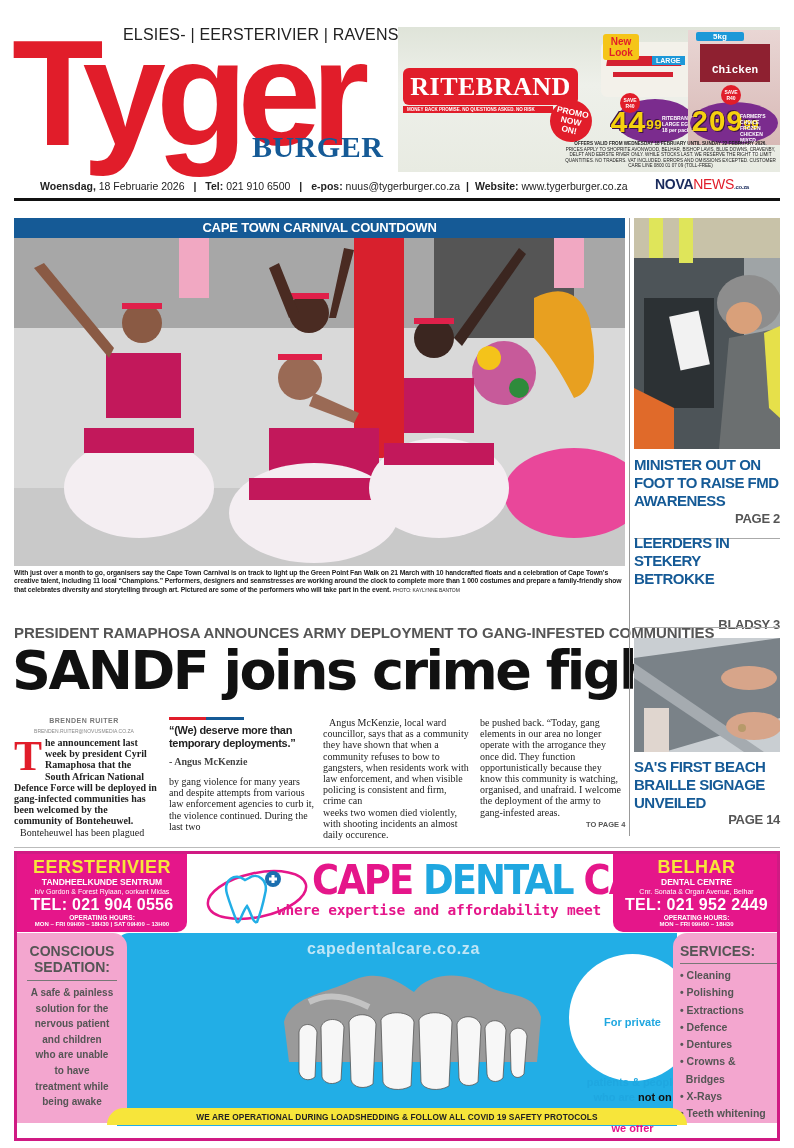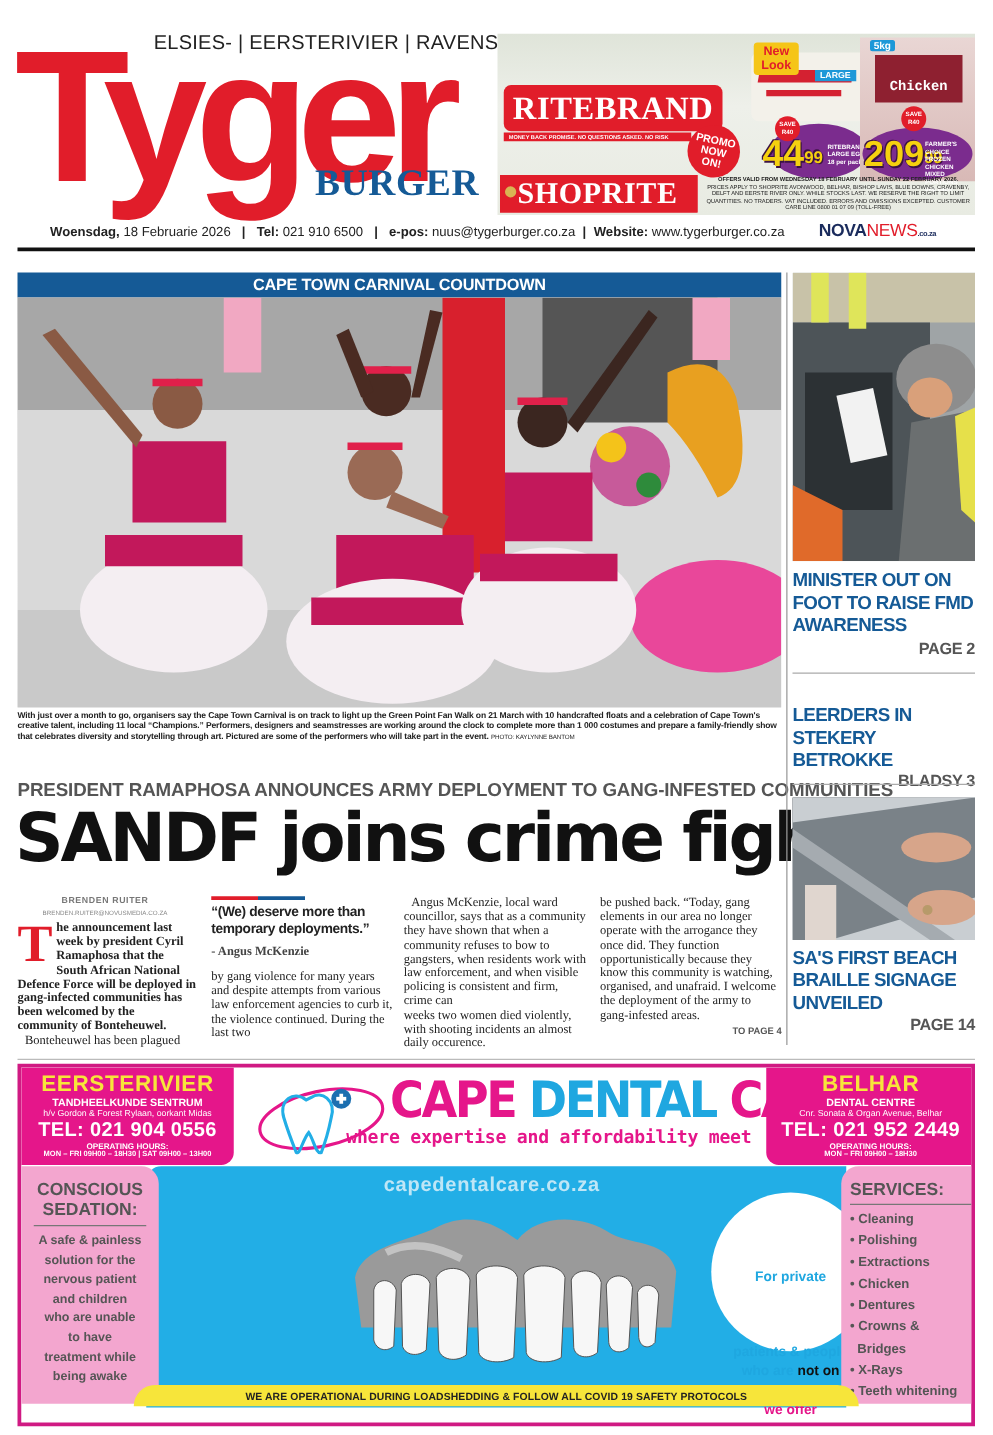--- a/index.html
+++ b/index.html
@@ -24,26 +24,26 @@
   .ad-shoprite { position: absolute; left: 398px; top: 27px; width: 382px; height: 145px; background: linear-gradient(180deg, #dfe4d9 0%, #eef0ea 40%, #e8ebe2 100%); overflow: hidden; }
   .ritebrand { position: absolute; left: 5px; top: 41px; width: 175px; height: 37px; background: #e11d2a; border-radius: 6px; color: #fff; font-family: "Liberation Serif", serif; font-weight: 900; font-size: 26px; text-align: center; line-height: 37px; letter-spacing: 0.5px; }
   .ritebrand-strip { position: absolute; left: 5px; top: 79px; width: 150px; height: 7px; background: #e11d2a; color: #fff; font-size: 4.5px; font-weight: 700; padding-left: 4px; line-height: 7px; white-space: nowrap; overflow: hidden; }
   .promo { position: absolute; left: 152px; top: 73px; width: 42px; height: 42px; border-radius: 50%; background: #e11d2a; color: #fff; font-size: 8.5px; font-weight: 900; text-align: center; line-height: 9px; padding-top: 8px; transform: rotate(12deg); }
   .egg-box { position: absolute; left: 203px; top: 15px; width: 95px; height: 55px; background: #f3f1ea; border-radius: 6px; }
   .egg-box .band { position: absolute; left: 6px; top: 14px; width: 75px; height: 10px; background: #d42131; transform: skewX(-10deg); }
   .egg-box .band2 { position: absolute; left: 12px; top: 30px; width: 60px; height: 5px; background: #d42131; }
   .newlook { position: absolute; left: 205px; top: 7px; width: 36px; height: 26px; background: #f5c518; color: #e11d2a; font-size: 10px; font-weight: 900; text-align: center; line-height: 11px; padding-top: 2px; border-radius: 3px; }
   .large-tag { position: absolute; left: 254px; top: 29px; background: #1d98d8; color: #fff; font-size: 7px; font-weight: 900; padding: 1px 4px; }
   .burst { position: absolute; border-radius: 50%; background: #7b2c8e; }
-  .price { position: absolute; font-family: Liberation Sans, sans-serif; font-weight: 900; color: #f5d10f; text-shadow: -1px -1px 0 #3b1244, 1px 1px 0 #3b1244; }
+  .price { position: absolute; font-family: Liberation Mono, monospace; font-weight: 900; color: #f5d10f; text-shadow: -1px -1px 0 #3b1244, 1px 1px 0 #3b1244; }
   .price sup { font-size: 0.45em; vertical-align: top; position: relative; top: 2px; }
   .price-desc { position: absolute; font-size: 5px; color: #fff; font-weight: 700; line-height: 6px; }
   .save-badge { position: absolute; width: 20px; height: 20px; border-radius: 50%; background: #e11d2a; color: #fff; font-size: 5px; font-weight: 900; text-align: center; line-height: 6px; padding-top: 4px; }
   .chicken-pack { position: absolute; left: 290px; top: 3px; width: 92px; height: 115px; background: linear-gradient(180deg, #e9d6d4, #d8b9b6); }
-  .chicken-pack .kg { position: absolute; left: 8px; top: 2px; background: #1d98d8; color: #fff; font-size: 8px; font-weight: 900; padding: 0 3px; border-radius: 2px; }
+  .chicken-pack .kg { position: absolute; left: 8px; top: 2px; background: #1d98d8; color: #fff; font-size: 8px; font-weight: 900; padding: 0 17px; border-radius: 2px; }
   .chicken-pack .label { position: absolute; left: 12px; top: 14px; width: 70px; height: 38px; background: #8e2030; color: #fff; font-family: "Liberation Mono", monospace; font-weight: 700; font-size: 11px; text-align: center; padding-top: 20px; }
   .shoprite-logo { position: absolute; left: 2px; top: 113px; width: 158px; height: 30px; background: #e11d2a; border: 2px solid #e11d2a; color: #fff; font-family: "Liberation Serif", serif; font-weight: 900; font-size: 24px; line-height: 26px; padding-left: 12px; letter-spacing: 0.5px; }
   .shoprite-logo::before { content: ""; position: absolute; left: 2px; top: 7px; width: 9px; height: 9px; border-radius: 50%; background: #d9b453; }
   .shoprite-fine { position: absolute; left: 165px; top: 114px; width: 215px; font-size: 4.6px; line-height: 5.6px; color: #222; text-align: center; }
   .shoprite-fine b { font-weight: 900; }
 
   
   .carnival-bar { position: absolute; left: 14px; top: 218px; width: 611px; height: 20px; background: #155a96; color: #fff; font-weight: 700; font-size: 13px; text-align: center; line-height: 20px; letter-spacing: -0.2px; }
   .carnival-photo { position: absolute; left: 14px; top: 238px; width: 611px; height: 328px; overflow: hidden;
     background:
@@ -157,21 +157,20 @@
       <div>SAVE</div>
       <div>R40</div>
     </div>
     <div class="price" style="left:293px;top:82px;font-size:29px;line-height:30px;"><span>209</span><sup>99</sup></div>
     <div class="price-desc" style="left:342px;top:86px;">
       <div>FARMER'S CHOICE</div>
       <div>FROZEN CHICKEN</div>
       <div>MIXED PORTIONS</div>
       <div>5kg each</div>
     </div>
-    <div class="shoprite-logo">SHOPRITE</div>
     <div class="shoprite-fine">
       <b>OFFERS VALID FROM WEDNESDAY 18 FEBRUARY UNTIL SUNDAY 22 FEBRUARY 2026.</b>
       <div>PRICES APPLY TO SHOPRITE AVONWOOD, BELHAR, BISHOP LAVIS, BLUE DOWNS, CRAVENBY, DELFT AND EERSTE RIVER ONLY. WHILE STOCKS LAST. WE RESERVE THE RIGHT TO LIMIT QUANTITIES. NO TRADERS. VAT INCLUDED. ERRORS AND OMISSIONS EXCEPTED. CUSTOMER CARE LINE 0800 01 07 09 (TOLL-FREE)</div>
     </div>
   </div>
 
   <div class="info-bar">
     <b>Woensdag,</b>
     <span>18 Februarie 2026</span>
     <span class="sep">|</span>
@@ -278,21 +277,21 @@
     <ellipse cx="110" cy="100" rx="18" ry="16" fill="#d9a07a"></ellipse>
     <path d="M95 120 L146 110 L146 231 L85 231 Z" fill="#6b6f70"></path>
     <path d="M130 115 L146 108 L146 200 L135 190 Z" fill="#e6e04a"></path>
     <rect x="15" y="0" width="14" height="40" fill="#dfe55a"></rect>
     <rect x="45" y="0" width="14" height="45" fill="#dfe55a"></rect>
   </svg>
 </div>
 <div class="side-head" style="top:456px;width:146px;">MINISTER OUT ON FOOT TO RAISE FMD AWARENESS</div>
 <div class="side-page" style="top:511px;">PAGE 2</div>
 <div class="side-rule" style="top:538px;"></div>
-<div class="side-head" style="top:564px;width:110px;">LEERDERS IN STEKERY BETROKKE</div>
+<div class="side-head" style="top:534px;width:110px;">LEERDERS IN STEKERY BETROKKE</div>
 <div class="side-page" style="top:601px;margin-top:16px;">BLADSY 3</div>
 <div class="side-rule" style="top:627px;"></div>
 <div class="side-photo2">
   <svg width="146" height="114" viewBox="0 0 146 114">
     <rect width="146" height="114" fill="#c9ced2"></rect>
     <path d="M0 20 L146 0 L146 80 L30 114 L0 114 Z" fill="#7a8288"></path>
     <path d="M0 25 L130 114 L110 114 L0 40 Z" fill="#a5abb0"></path>
     <rect x="10" y="70" width="25" height="44" fill="#e0d6cf"></rect>
     <ellipse cx="115" cy="40" rx="28" ry="12" fill="#d7a58a"></ellipse>
     <ellipse cx="120" cy="88" rx="28" ry="14" fill="#d7a58a"></ellipse>
@@ -379,21 +378,21 @@
     <div class="p">discounted</div>
     <div class="p">rates.</div>
   </div>
 
   <div class="pink-right">
     <div class="h">SERVICES:</div>
     <div class="hr"></div>
     <div class="li">• Cleaning</div>
     <div class="li">• Polishing</div>
     <div class="li">• Extractions</div>
-    <div class="li">• Chicken</div>
+    <div class="li">• Defence</div>
     <div class="li">• Dentures</div>
     <div class="li">• Crowns &amp;</div>
     <div class="li">&nbsp;&nbsp;Bridges</div>
     <div class="li">• X-Rays</div>
     <div class="li">• Teeth whitening</div>
   </div>
 
   <div class="yellow-strip">WE ARE OPERATIONAL DURING LOADSHEDDING &amp; FOLLOW ALL COVID 19 SAFETY PROTOCOLS</div>
 </div>
 

